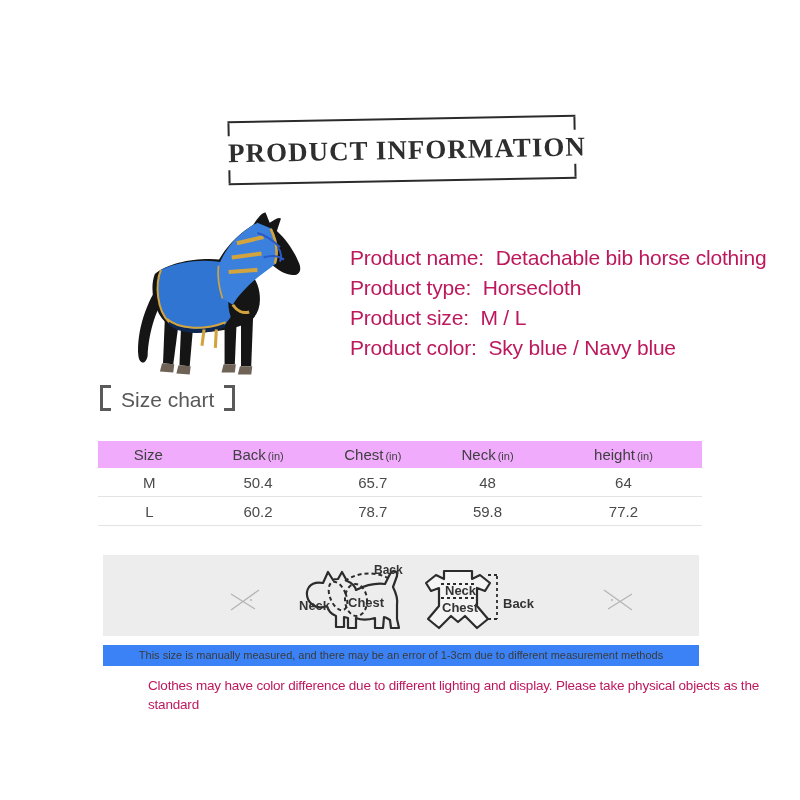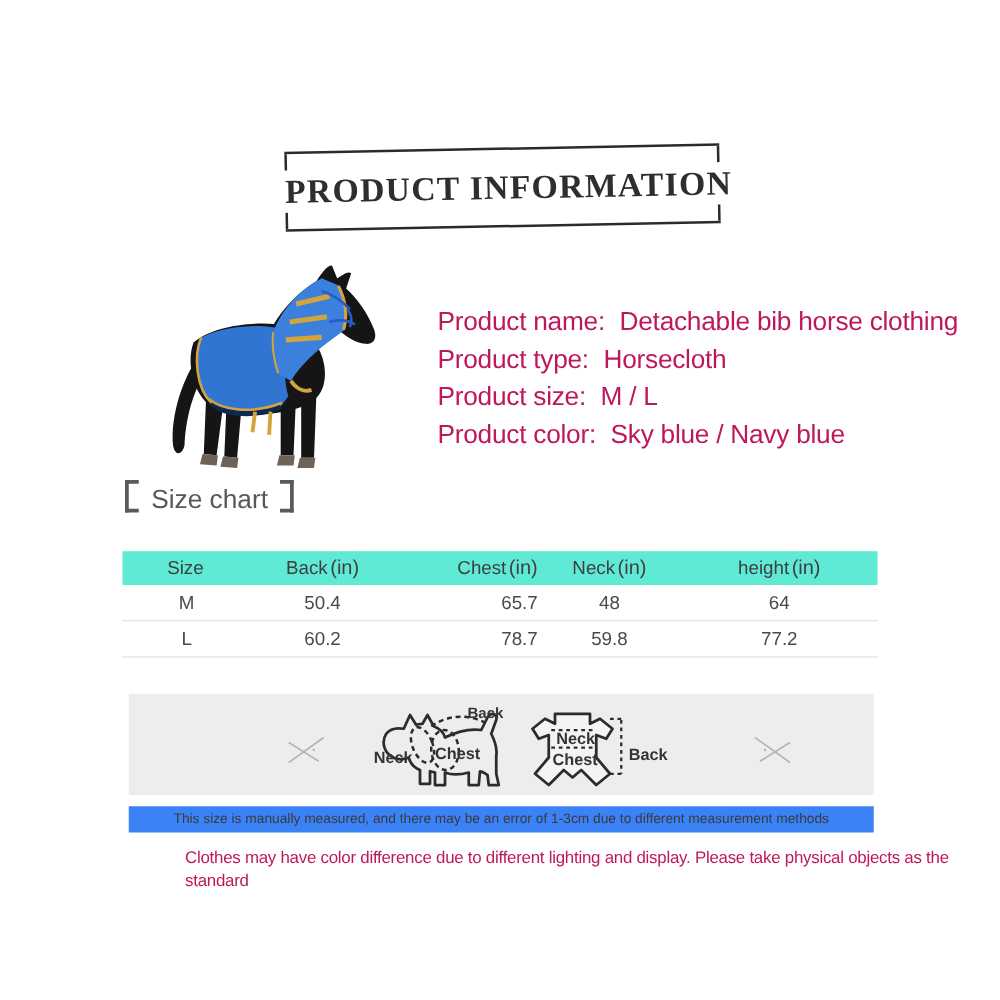--- a/index.html
+++ b/index.html
@@ -28,26 +28,26 @@
   .chart-heading{position:absolute;left:100px;top:384px;width:600px;height:32px;
                  text-align:left;color:#585858;font-size:21px;line-height:32px;}
   .bracket{display:inline-block;width:8px;height:20px;vertical-align:-4px;
            border-top:3px solid #5a5a5a;border-bottom:3px solid #5a5a5a;}
   .bracket.open{border-left:3px solid #5a5a5a;margin-right:10px;}
   .bracket.close{border-right:3px solid #5a5a5a;margin-left:10px;}
 
   
   .size-table{position:absolute;left:98px;top:441px;width:604px;font-size:15px;color:#4a4a4a;}
   .trow{display:flex;align-items:center;height:28px;}
-  .trow.head{background:#5eead4;height:27px;color:#3f3f3f;}
+  .trow.head{background:#f0abfc;height:27px;color:#3f3f3f;}
   .trow.body{border-bottom:1px solid #e3e3e3;}
   .tc{text-align:center;}
-  .tc:nth-child(1){width:17%;}.tc:nth-child(2){width:19%;}.tc:nth-child(3){width:19%;text-align:right;}
+  .tc:nth-child(1){width:17%;}.tc:nth-child(2){width:19%;}.tc:nth-child(3){width:19%;}
   .tc:nth-child(4){width:19%;}.tc:nth-child(5){width:26%;}
-  .unit{font-size:16px;margin-left:2px;margin-top:44px;}
+  .unit{font-size:11px;margin-left:2px;margin-top:44px;}
 
   
   .panel{position:absolute;left:103px;top:555px;width:596px;height:81px;background:#ededed;}
   .divider-icon{position:absolute;top:32px;}
   .divider-icon.left{left:126px;}
   .divider-icon.right{left:499px;}
   .dog-svg{position:absolute;left:195px;top:7px;}
   .garment-svg{position:absolute;left:315px;top:9px;}
   svg text{font-family:"Liberation Sans",sans-serif;fill:#343434;}
 

